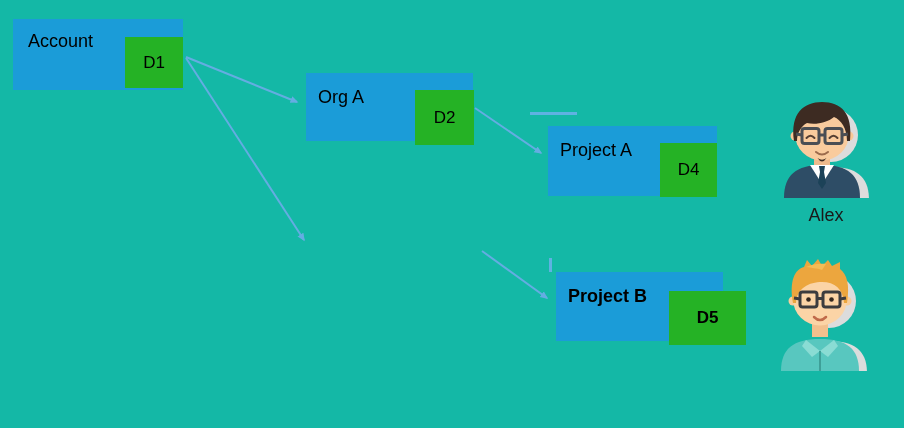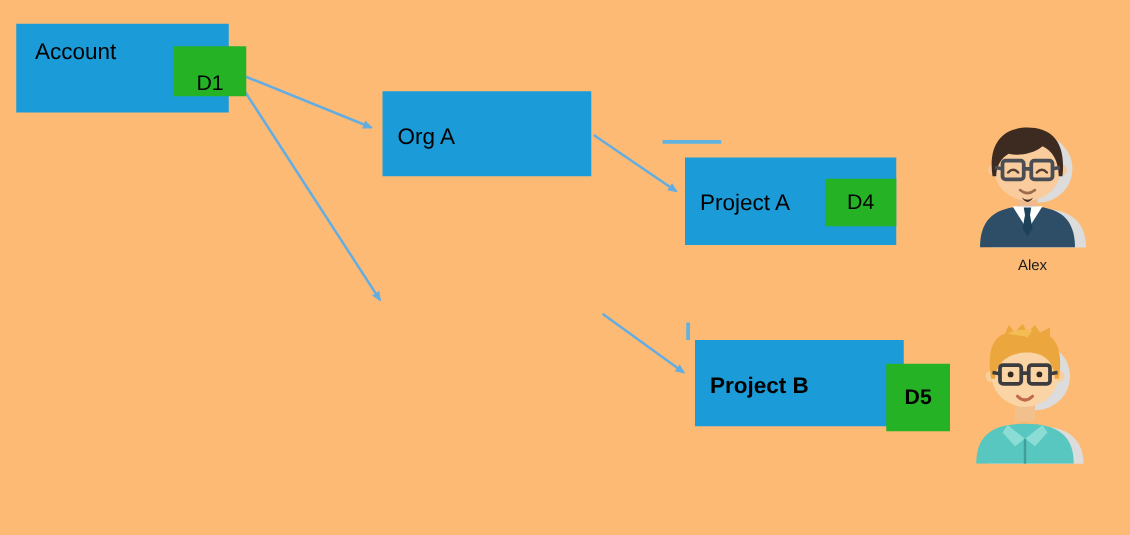--- a/index.html
+++ b/index.html
@@ -1,34 +1,34 @@
 <!DOCTYPE html>
 <html><head>
 <meta charset="utf-8">
 <style>
   html,body{margin:0;padding:0;background:#fff;}
   .canvas{
-    position:relative;width:904px;height:428px;background:#fdba74;overflow:hidden;
+    position:relative;width:904px;height:428px;background:#14b8a6;overflow:hidden;
     font-family:"Liberation Sans", sans-serif;color:#000;
   }
   .node{position:absolute;background:#1b9cd8;}
   .node-label{
-    position:absolute;left:12px;top:27px;font-size:18px;line-height:1.1;color:#000;
+    position:absolute;left:12px;top:15px;font-size:18px;line-height:1.1;color:#000;
     white-space:nowrap;
   }
   .node-account .node-label{left:15px;top:13px;}
   .badge{
     position:absolute;background:#25b225;display:flex;align-items:center;justify-content:center;
     font-size:17px;color:#000;
   }
   .arrow-layer{position:absolute;left:0;top:0;width:904px;height:428px;pointer-events:none;}
   .sliver{position:absolute;background:#5fb2e2;}
   .figure{position:absolute;text-align:center;}
   .figure svg{display:block;margin:0 auto;}
-  .figure-name{font-size:12px;color:#1a1a1a;margin-top:7px;}
+  .figure-name{font-size:18px;color:#1a1a1a;margin-top:7px;}
 </style>
 </head>
 <body>
 
 <div class="canvas">
 
   <svg class="arrow-layer" width="904" height="428" viewBox="0 0 904 428">
     <defs>
       <marker id="ah" markerWidth="9" markerHeight="8" refX="6.5" refY="3.5" orient="auto" markerUnits="userSpaceOnUse">
         <path d="M0,0 L8,3.5 L0,7 Z" fill="#64ade2"></path>
@@ -40,40 +40,43 @@
       <line x1="475" y1="108" x2="541" y2="153" marker-end="url(#ah)"></line>
       <line x1="482" y1="251" x2="547" y2="298" marker-end="url(#ah)"></line>
     </g>
   </svg>
 
   <div class="sliver" style="left:530px;top:112px;width:47px;height:3px;"></div>
   <div class="sliver" style="left:549px;top:258px;width:3px;height:14px;"></div>
 
   <div class="node node-account" style="left:13px;top:19px;width:170px;height:71px;">
     <span class="node-label">Account</span>
-    <div class="badge" style="left:126px;top:18px;width:58px;height:40px;align-items:flex-end;">
+    <div class="badge" style="left:112px;top:18px;width:58px;height:51px;">
       <span>D1</span>
     </div>
   </div>
 
   <div class="node" style="left:306px;top:73px;width:167px;height:68px;">
     <span class="node-label">Org A</span>
+    <div class="badge" style="left:109px;top:17px;width:59px;height:55px;">
+      <span>D2</span>
+    </div>
   </div>
 
   <div class="node" style="left:548px;top:126px;width:169px;height:70px;">
     <span class="node-label">Project A</span>
-    <div class="badge" style="left:112px;top:17px;width:57px;height:38px;">
+    <div class="badge" style="left:112px;top:17px;width:57px;height:54px;">
       <span>D4</span>
     </div>
   </div>
 
 
   <div class="node" style="left:556px;top:272px;width:167px;height:69px;font-weight:bold;">
     <span class="node-label">Project B</span>
-    <div class="badge" style="left:113px;top:19px;width:51px;height:54px;margin-left:40px;">
+    <div class="badge" style="left:113px;top:19px;width:77px;height:54px;">
       <span>D5</span>
     </div>
   </div>
 
   <div class="figure" style="left:778px;top:95px;width:96px;">
     <svg width="96" height="103" viewBox="0 0 96 103">
 
       <g fill="#dcdcdc" transform="translate(9,2)">
         <circle cx="44" cy="38" r="27"></circle>
         <path d="M6,103 C6,80 18,70 44,70 C70,70 82,80 82,103 Z"></path>

